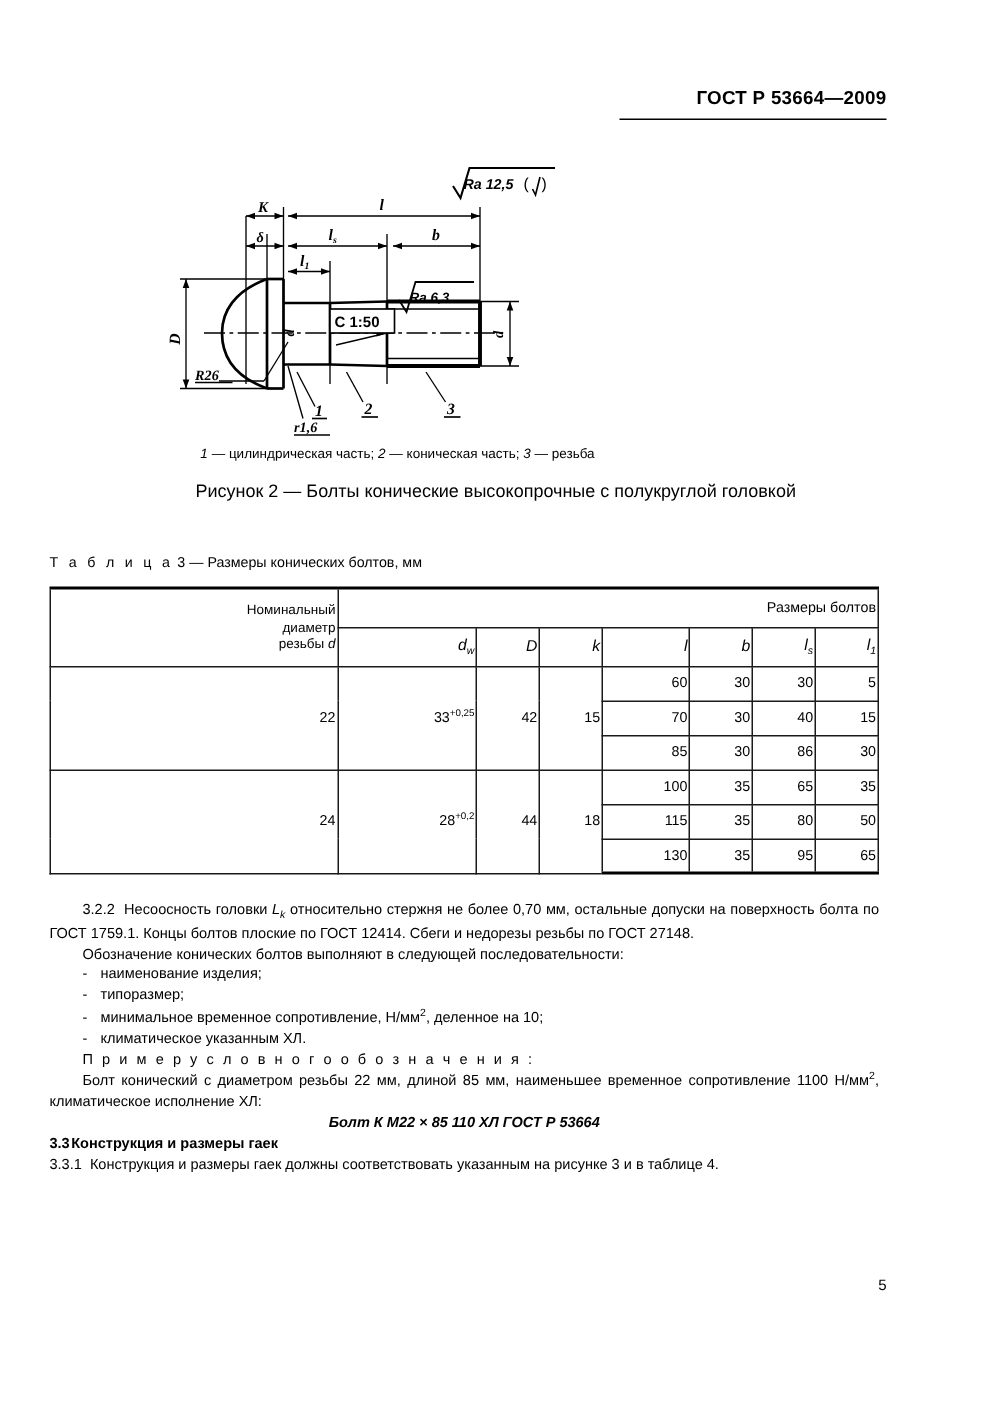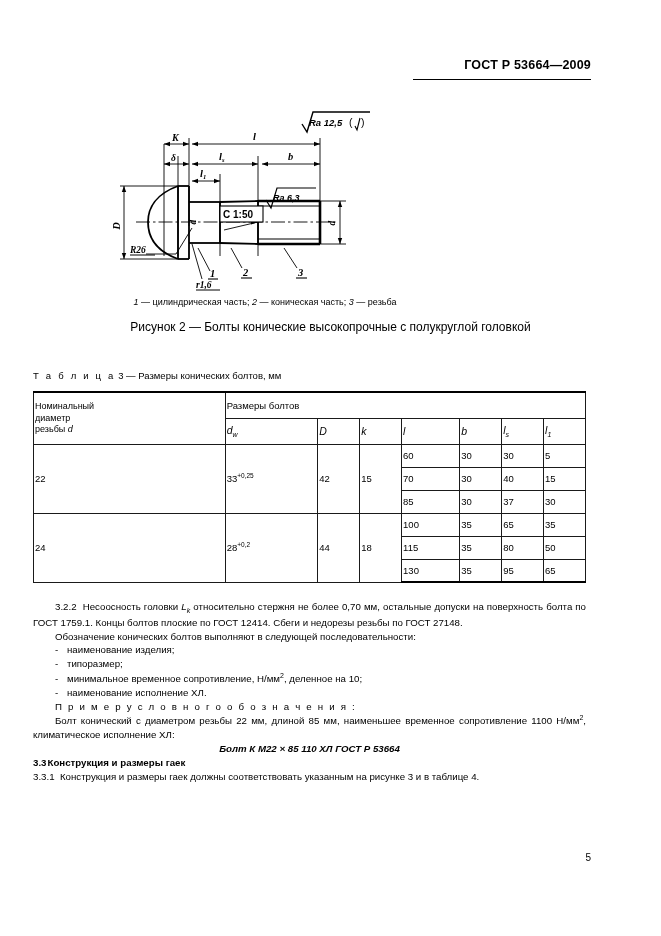--- a/index.html
+++ b/index.html
@@ -74,21 +74,21 @@
 
   table.dims {
     position: absolute;
     left: 33px; top: 391px;
     width: 553px;
     border-collapse: collapse;
     font-size: 9.5px;
   }
   table.dims td, table.dims th {
     border: 1px solid #1a1a1a;
-    text-align: left;
+    text-align: right;
     vertical-align: middle;
     font-weight: normal;
     padding: 2px 1px;
   }
   table.dims .thead-top td { height: 26px; }
   table.dims .thead-bot td { height: 26px; }
   table.dims tbody td { height: 23px; }
   .colhead { font-style: italic; font-size: 10.5px; }
   .colhead sub { font-style: italic; font-size: 7px; }
   .nomhead { font-size: 9px; line-height: 1.25; padding: 2px 4px; }
@@ -350,21 +350,21 @@
       </tr>
       <tr>
         <td>70</td>
         <td>30</td>
         <td>40</td>
         <td>15</td>
       </tr>
       <tr>
         <td>85</td>
         <td>30</td>
-        <td>37</td>
+        <td>86</td>
         <td>30</td>
       </tr>
 
       <tr>
         <td rowspan="3">24</td>
         <td rowspan="3"><span>28</span><span class="sup">+0,2</span></td>
         <td rowspan="3">44</td>
         <td rowspan="3">18</td>
         <td>100</td>
         <td>35</td>
@@ -398,21 +398,21 @@
     <p class="li">
       <span class="dash">-</span><span>наименование изделия;</span>
     </p>
     <p class="li">
       <span class="dash">-</span><span>типоразмер;</span>
     </p>
     <p class="li">
       <span class="dash">-</span><span>минимальное временное сопротивление, Н/мм</span><span class="supsm">2</span><span>, деленное на 10;</span>
     </p>
     <p class="li">
-      <span class="dash">-</span><span>наименование исполнение ХЛ.</span>
+      <span class="dash">-</span><span>климатическое указанным ХЛ.</span>
     </p>
 
     <p class="ex-head">П р и м е р   у с л о в н о г о   о б о з н а ч е н и я :</p>
 
     <p class="p-ind p-just">
       <span>Болт конический с диаметром резьбы 22 мм, длиной 85 мм, наименьшее временное сопротивление 1100 Н/мм</span><span class="supsm">2</span><span>, климатическое исполнение ХЛ:</span>
     </p>
 
     <p class="design">Болт К М22 × 85 110 ХЛ ГОСТ Р 53664</p>
 

